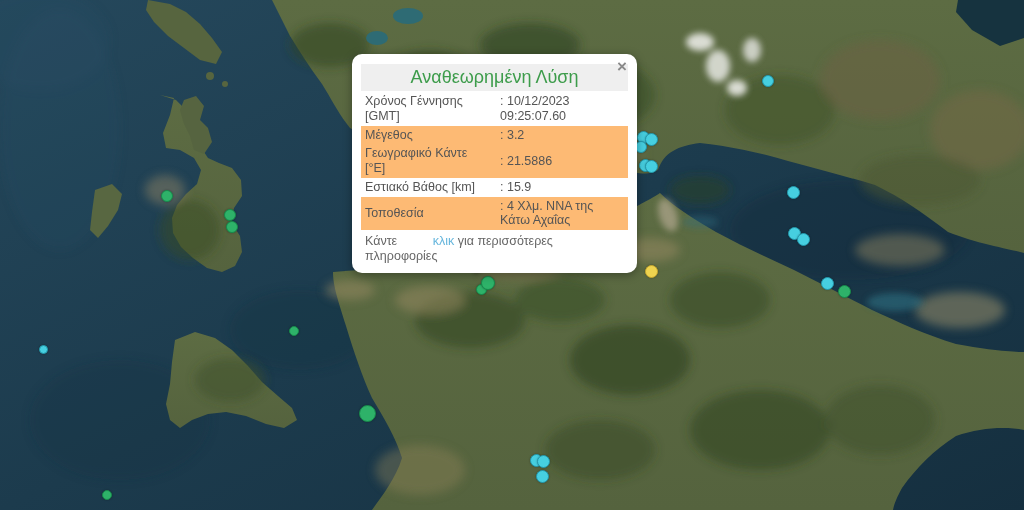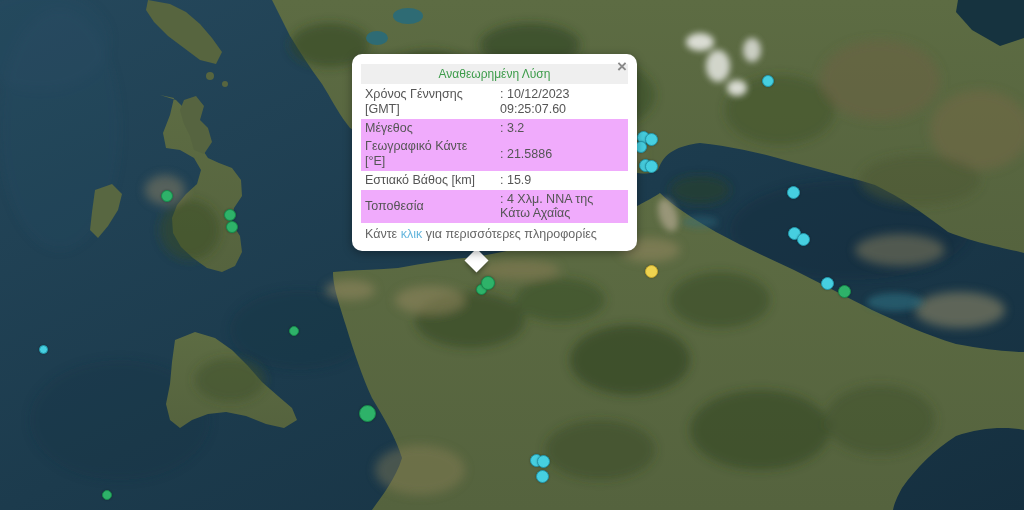--- a/index.html
+++ b/index.html
@@ -23,30 +23,30 @@
     padding:10px 9px 8px 9px;box-sizing:border-box;
     color:#555;font-size:12.5px;line-height:1.18;
   }
   #popup-tail{
     position:absolute;left:468px;top:252px;width:17px;height:17px;
     background:#ffffff;transform:rotate(45deg);
     box-shadow:2px 2px 4px rgba(0,0,0,.25);
   }
   .popup-title{
     background:#efefef;color:#3d9c4b;text-align:center;
-    font-size:12px;padding:3px 2px;margin-bottom:1px;
+    font-size:18px;padding:3px 2px;margin-bottom:1px;
   }
   .prow{
     display:flex;align-items:center;padding:2px 4px;gap:19px;
   }
-  .prow.shaded{background:#f0abfc;}
+  .prow.shaded{background:#fdba74;}
   .prow .lbl{width:112px;flex:0 0 112px;padding-right:4px;}
   .prow .val{flex:1;}
   .popup-footer{padding:4px 4px 1px 4px;color:#666;}
-  .popup-footer a{color:#64b5dc;text-decoration:none;cursor:pointer;}
+  .popup-footer a{color:#64b5dc;text-decoration:none;cursor:pointer;margin-left:32px;}
   #popup-close{
     position:absolute;top:2px;right:8px;color:#8a8a8a;
     font-size:17px;font-weight:bold;cursor:pointer;line-height:1;
     padding:2px;
   }
 </style>
 </head>
 <body>
 
 <div id="stage">

